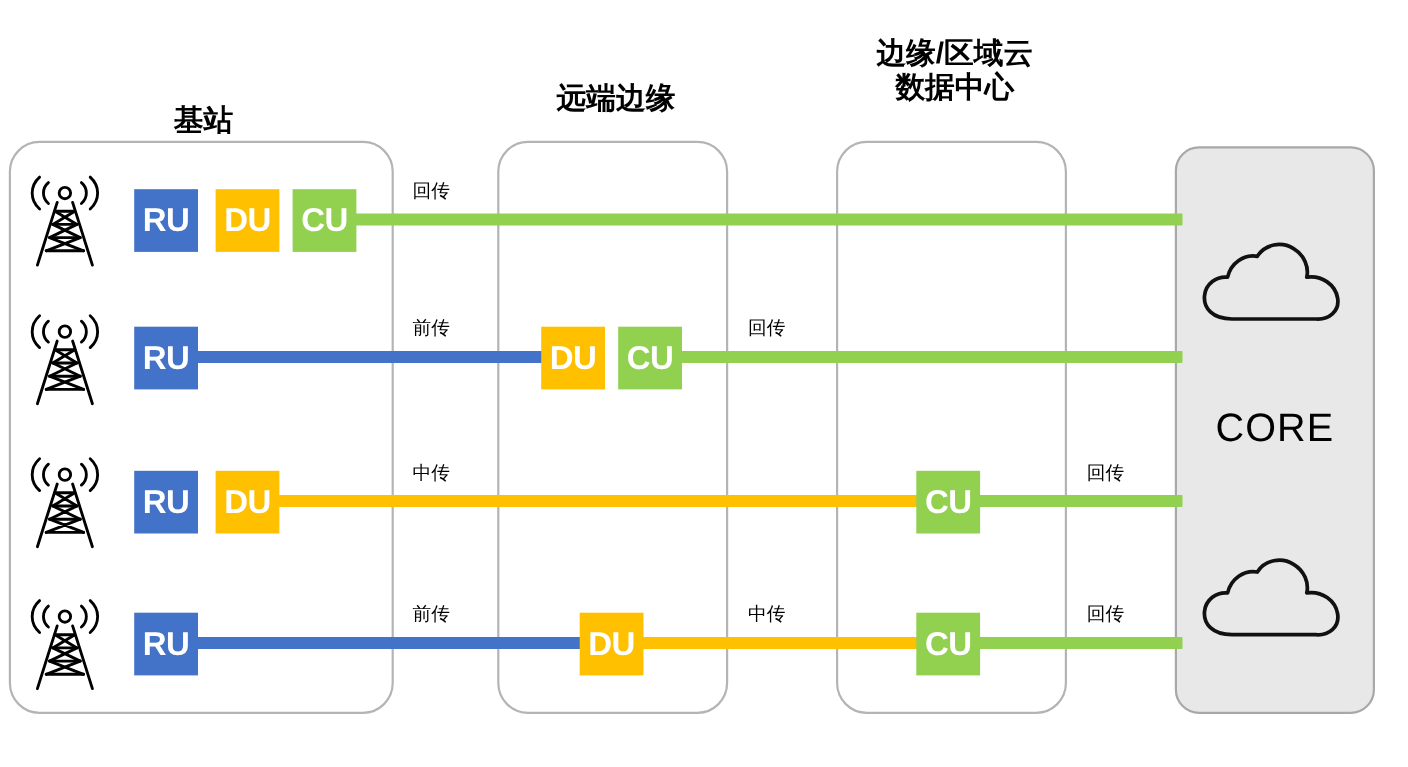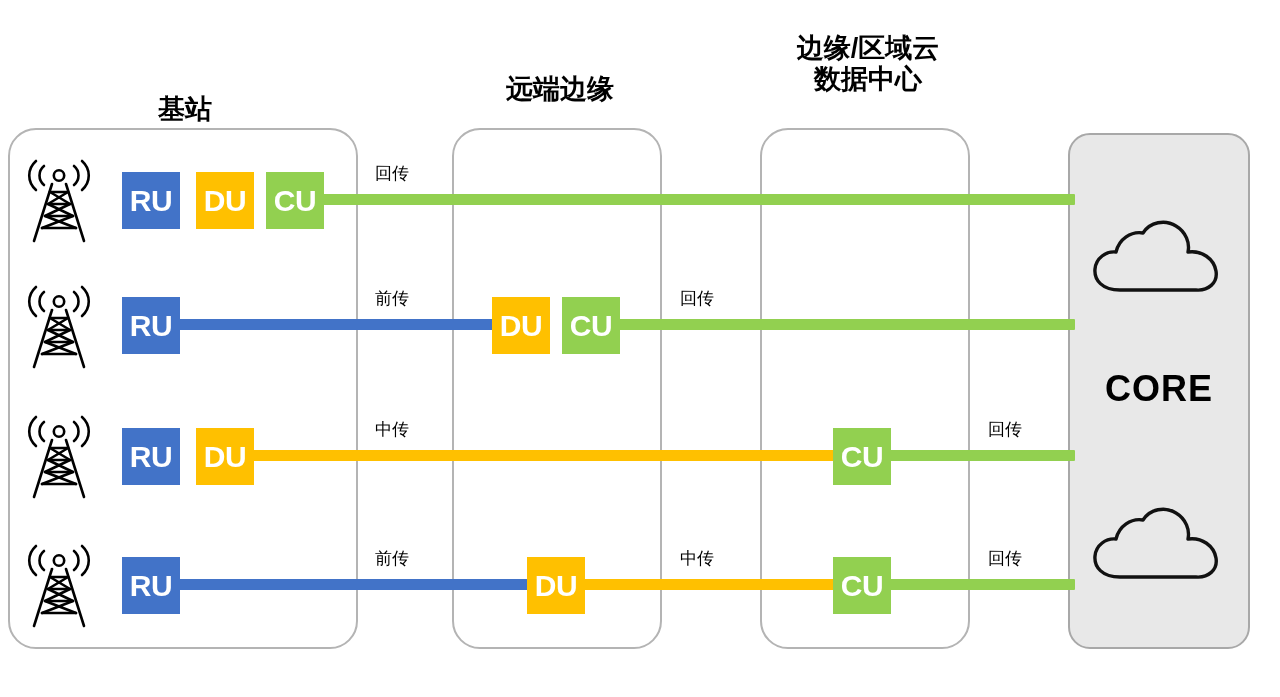--- a/index.html
+++ b/index.html
@@ -61,21 +61,21 @@
     line-height:1;
   }
 
   
   .tower{position:absolute;width:74px;height:92px;}
 
   
   .core-label{
     position:absolute;
     font-size:36px;
-    font-weight:bold;
+    font-weight:normal;
     color:#000000;
     letter-spacing:1px;
     text-align:center;
     width:182px;
   }
   .cloud{position:absolute;width:140px;height:82px;}
 </style>
 </head>
 <body>
 

